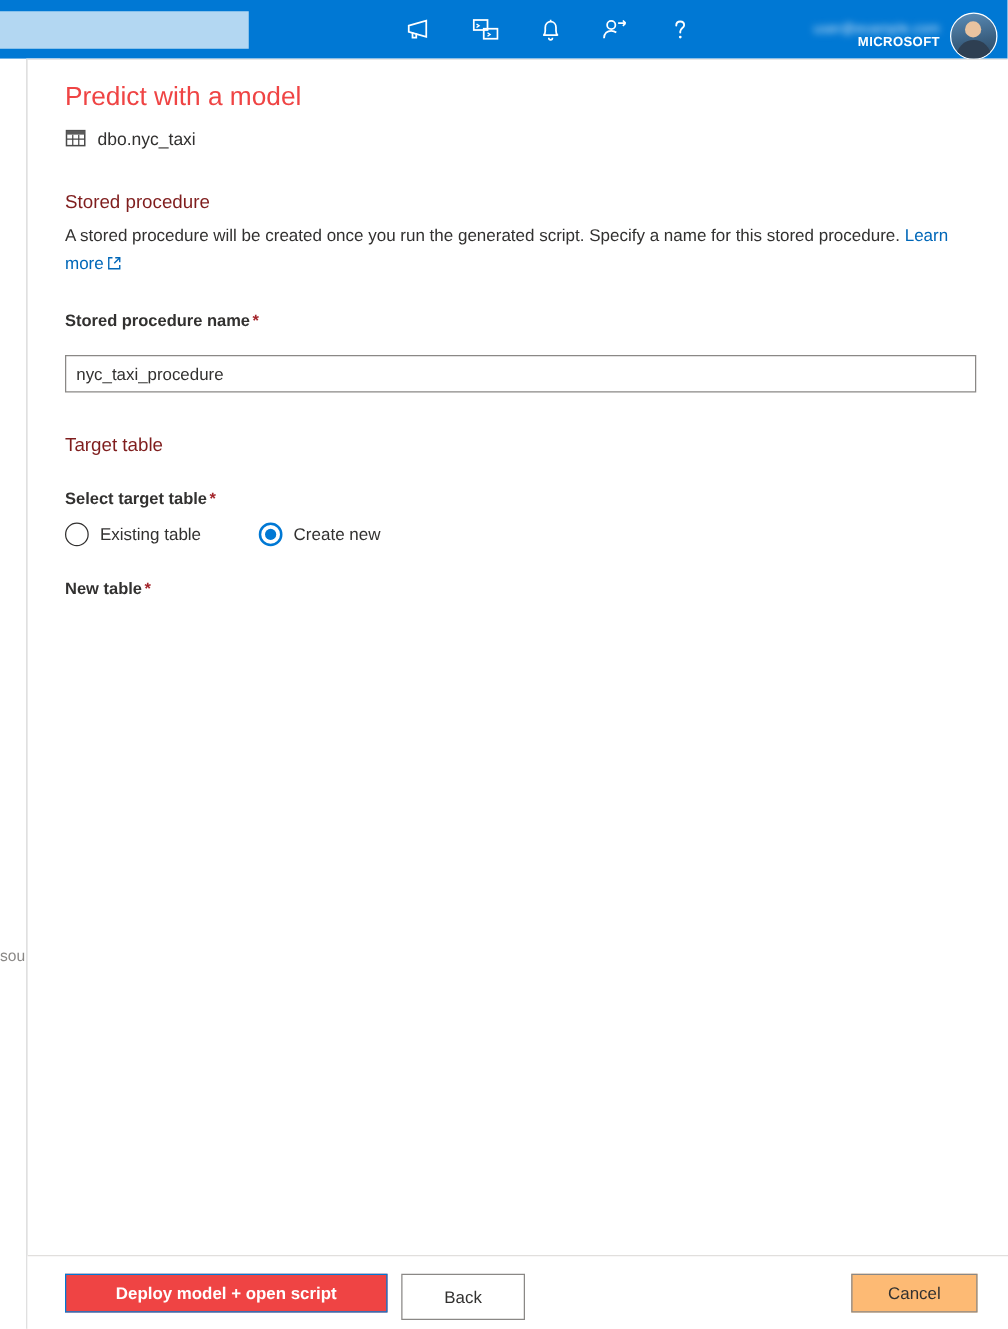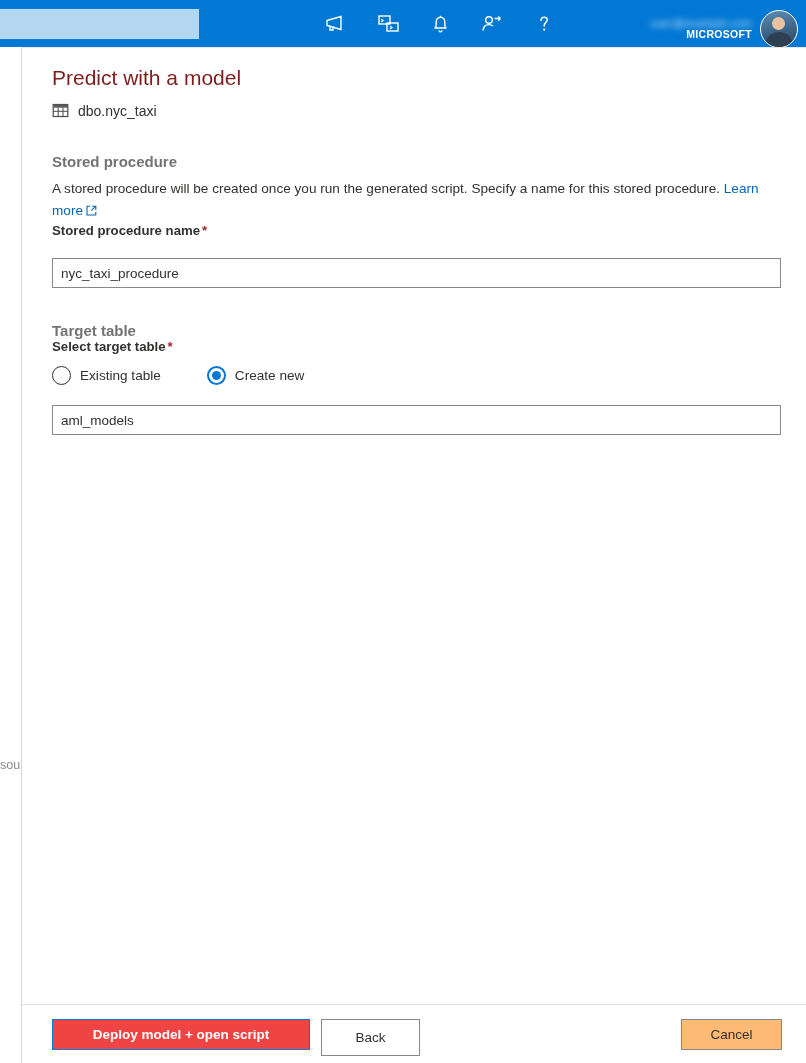--- a/index.html
+++ b/index.html
@@ -116,39 +116,39 @@
     width: 785px;
     height: 957px;
     overflow: hidden;
   }
   .content {
     padding: 13px 30px 0 30px;
   }
   h1.title {
     font-size: 21px;
     font-weight: normal;
-    color: #7f1d1d;
+    color: #ef4444;
     margin: 0 0 0 0;
     line-height: 34px;
   }
   .subtitle-row {
     display: flex;
     align-items: center;
     margin-top: 7px;
     gap: 9px;
   }
   .table-icon svg { display: block; }
   .subtitle-text {
     font-size: 14px;
     color: #323130;
   }
   h2.section {
     font-size: 15px;
-    font-weight: bold;
-    color: #737373;
+    font-weight: normal;
+    color: #7f1d1d;
     margin: 34px 0 0 0;
   }
   p.desc {
     font-size: 13.6px;
     color: #323130;
     line-height: 22px;
     margin: 8px 0 0 0;
     max-width: 730px;
   }
   a.link {
@@ -158,20 +158,21 @@
   }
   .ext-icon {
     display: inline-block;
     vertical-align: -1px;
     margin-left: 3px;
   }
   .field-label {
     font-size: 13.2px;
     font-weight: bold;
     color: #323130;
+    margin-top: 26px;
   }
   .req {
     color: #a4262c;
     font-weight: bold;
     margin-left: 2px;
   }
   input.textbox {
     display: block;
     box-sizing: border-box;
     width: 729px;
@@ -403,21 +404,23 @@
         <div class="radio-option">
           <span class="radio-circle"></span>
           <span class="radio-label">Existing table</span>
         </div>
         <div class="radio-option selected">
           <span class="radio-circle"></span>
           <span class="radio-label">Create new</span>
         </div>
       </div>
 
-      <input class="textbox" type="text" value="aml_models" style="">
+      <div class="field-label">
+        <span>New table</span><span class="req">*</span>
+      </div>
 
     </div>
   </div>
 
   <div class="footer">
     <button class="btn btn-primary">Deploy model + open script</button>
     <button class="btn btn-secondary">Back</button>
     <button class="btn btn-cancel">Cancel</button>
   </div>
 

